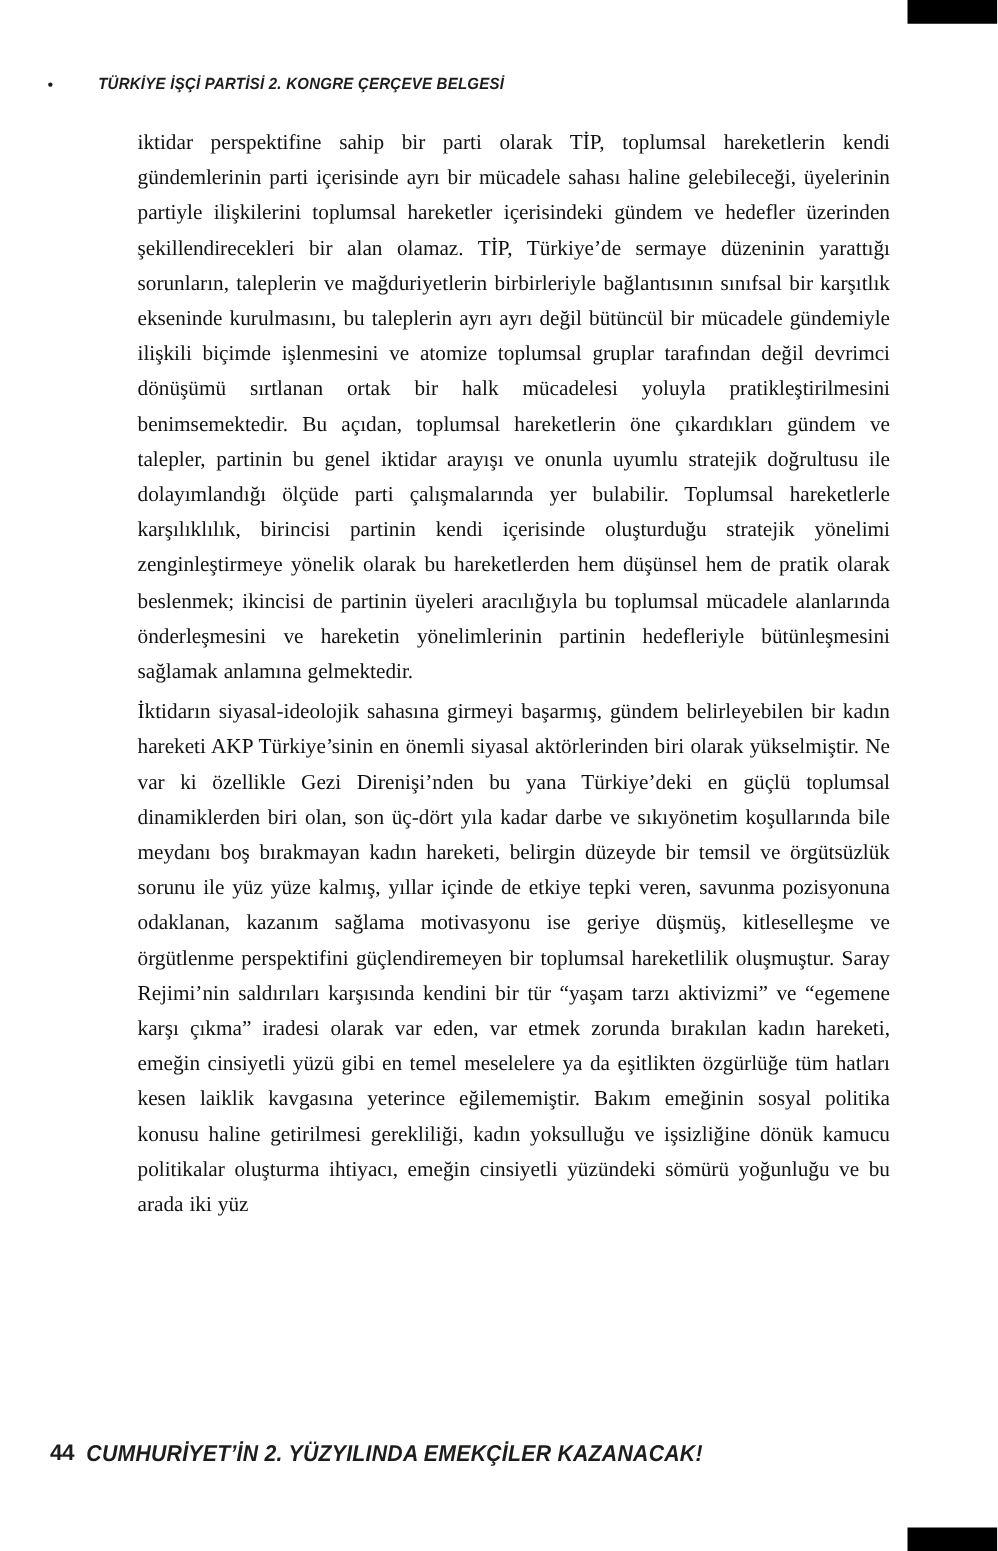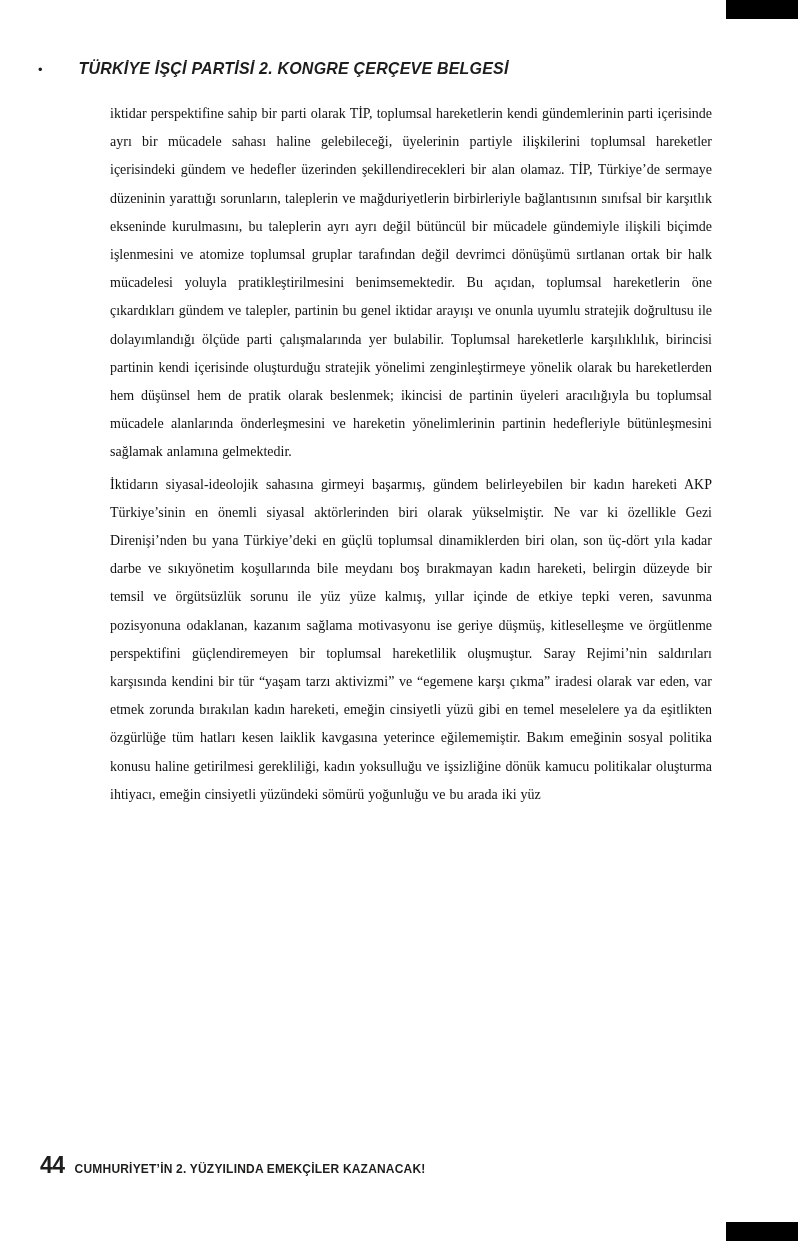--- a/index.html
+++ b/index.html
@@ -35,40 +35,40 @@
     font-family: "Liberation Sans", sans-serif;
     color: #1d1d1b;
   }
   .header-bullet {
     font-size: 13px;
     line-height: 1;
     margin-right: 36px;
     color: #1d1d1b;
   }
   .header-title {
-    font-size: 16px;
+    font-size: 12px;
     font-weight: bold;
     font-style: italic;
     letter-spacing: 0.2px;
     text-transform: uppercase;
     transform: scaleY(1.08);
     transform-origin: left center;
     white-space: nowrap;
   }
 
   .page-body {
     position: absolute;
     top: 100px;
     left: 110px;
     width: 602px;
     color: #111111;
   }
   .page-body p {
     margin: 0;
-    font-size: 14px;
+    font-size: 17px;
     line-height: 28.2px;
     text-align: justify;
     text-justify: inter-word;
     hyphens: auto;
     -webkit-hyphens: auto;
     word-spacing: 0.5px;
   }
   .page-body p + p {
     margin-top: 4px;
   }
@@ -76,28 +76,29 @@
   .page-footer {
     position: absolute;
     left: 40px;
     top: 1152px;
     display: flex;
     align-items: baseline;
     font-family: "Liberation Sans", sans-serif;
     color: #1d1d1b;
   }
   .page-number {
-    font-size: 23px;
+    font-size: 18px;
     font-weight: bold;
     letter-spacing: -0.5px;
     margin-right: 10px;
   }
   .footer-slogan {
-    font-size: 12px;
+    font-size: 17px;
     font-weight: bold;
+    font-style: italic;
     text-transform: uppercase;
     letter-spacing: 0.2px;
     transform: scaleY(1.08);
     transform-origin: left center;
     white-space: nowrap;
   }
 </style>
 </head>
 <body>
 

